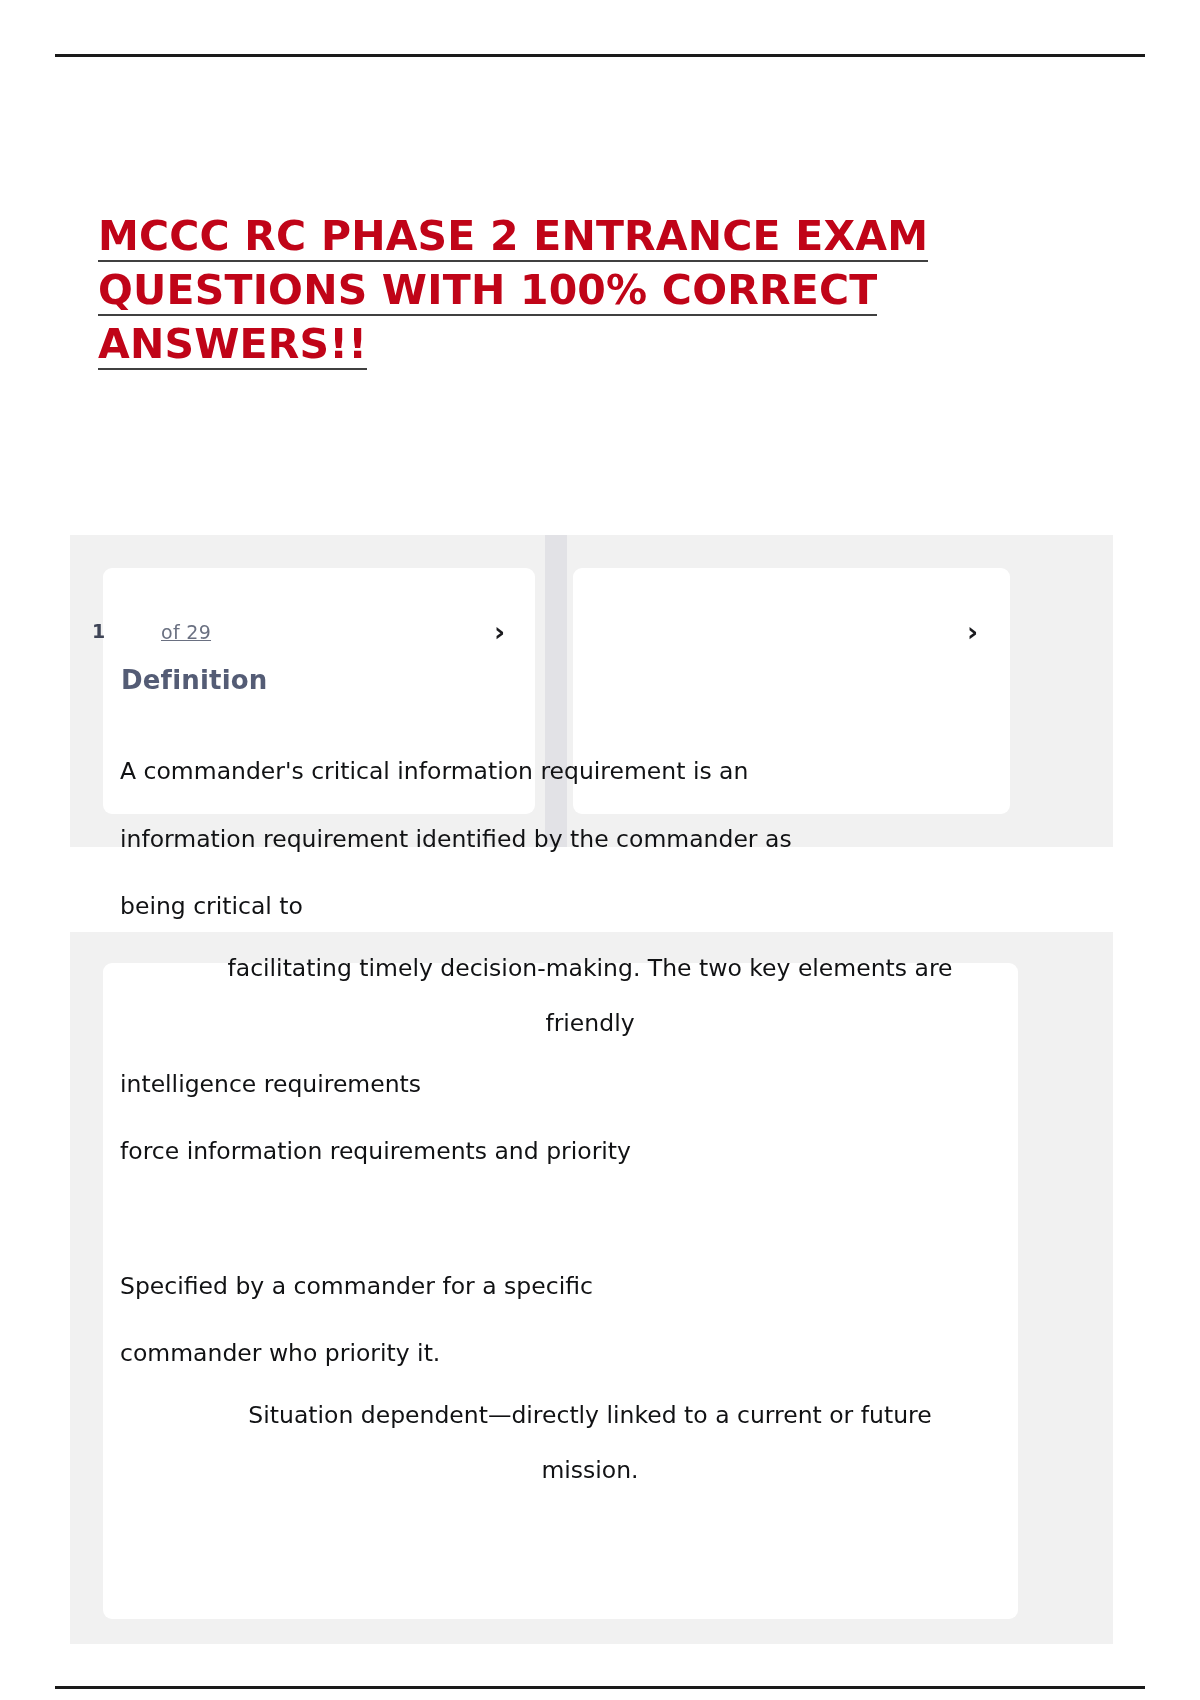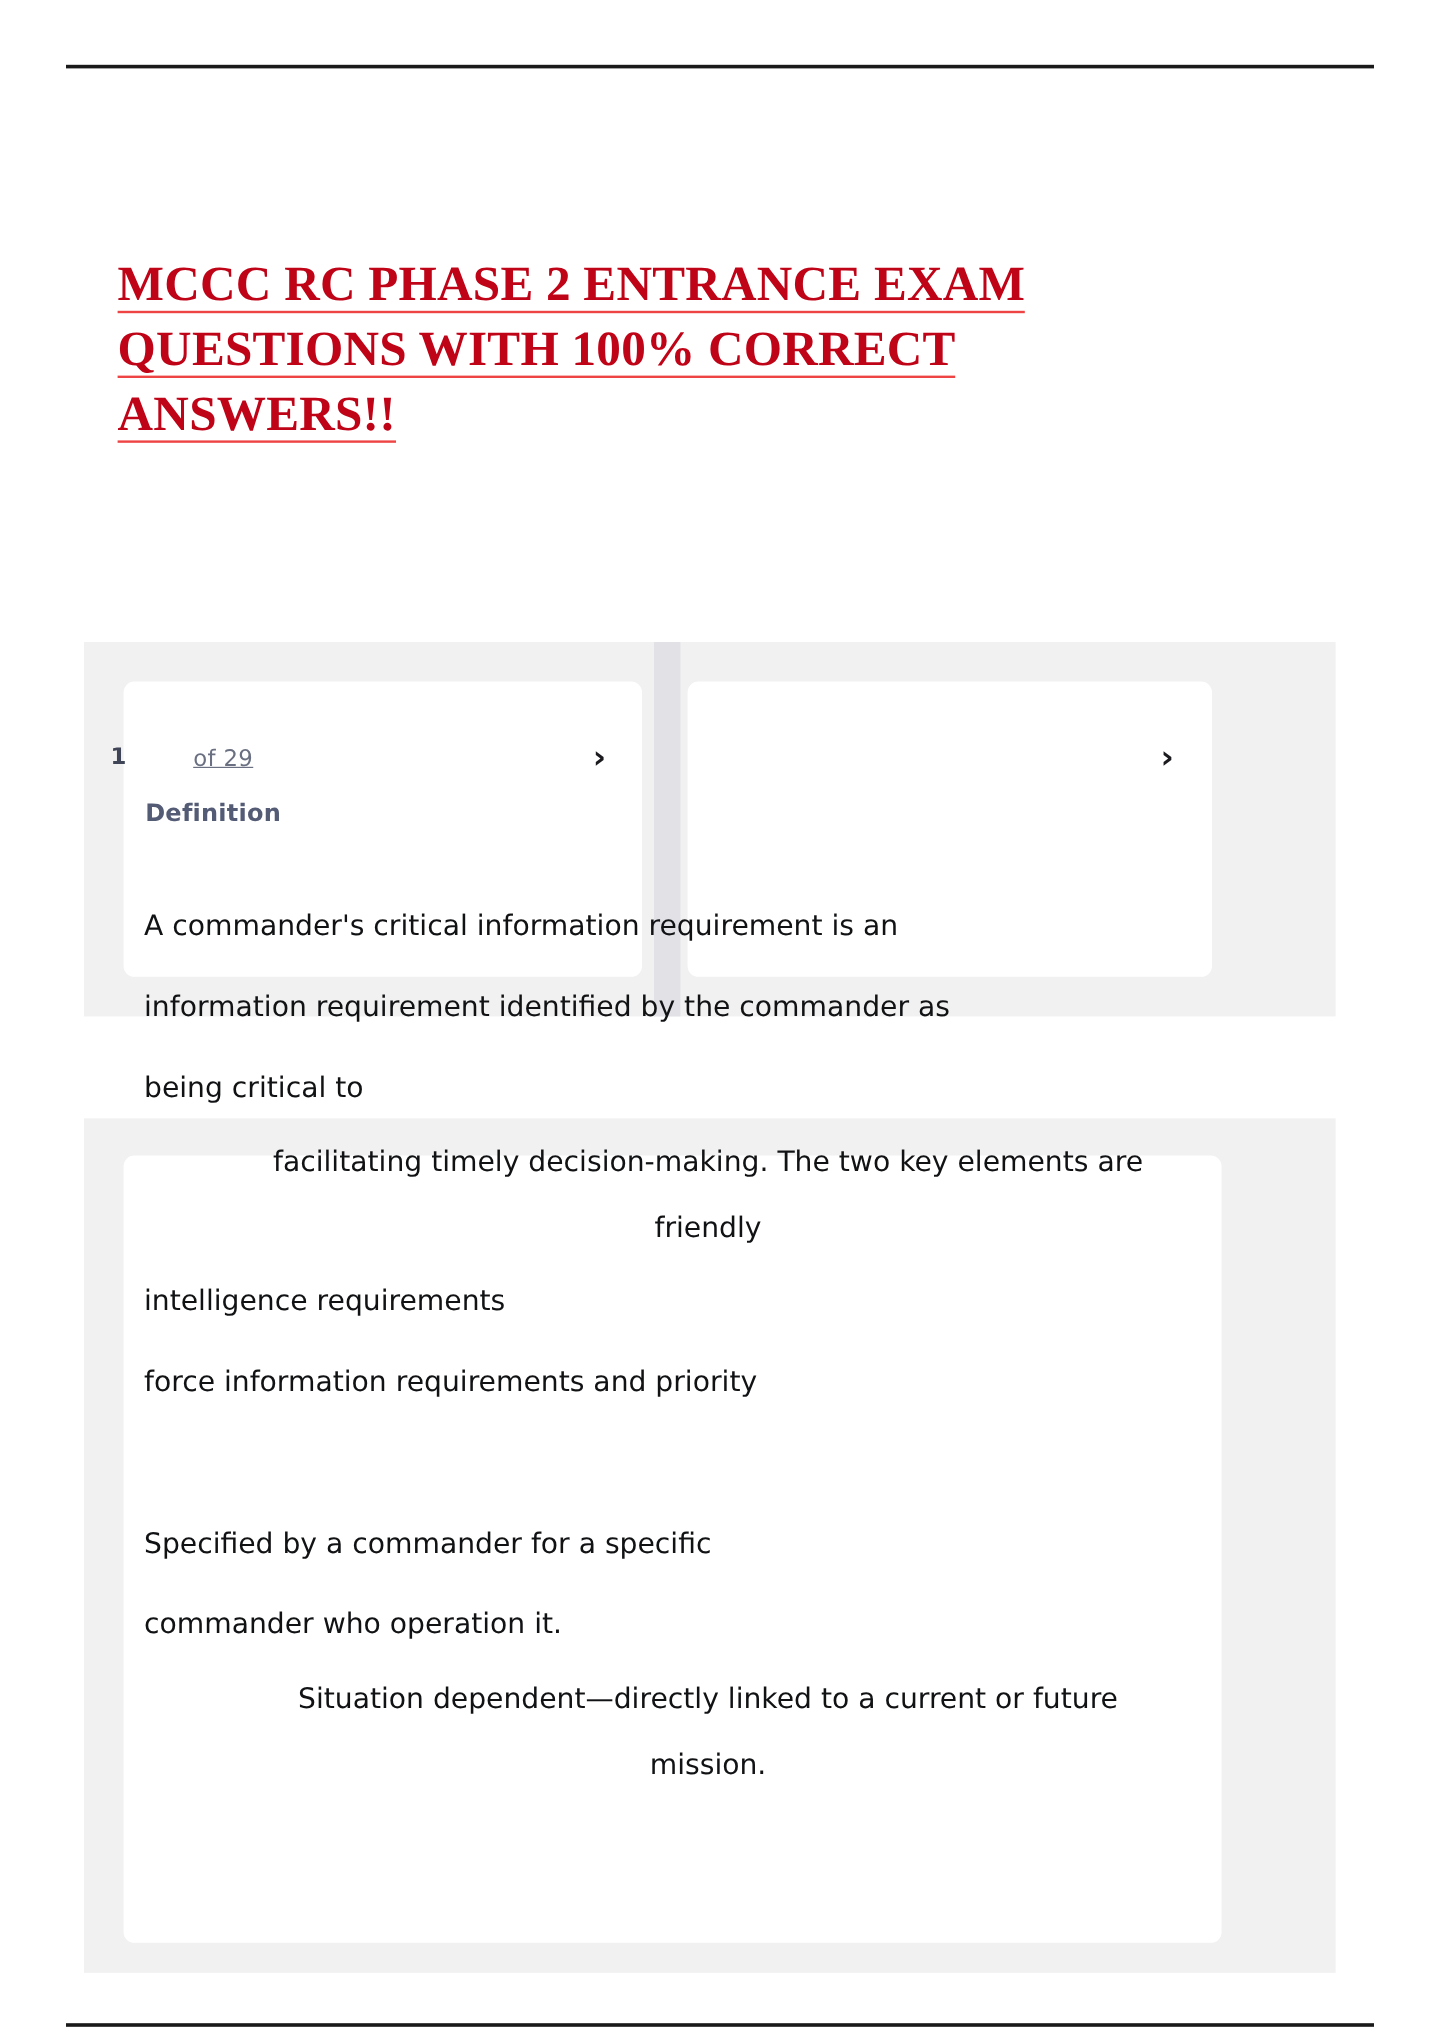--- a/index.html
+++ b/index.html
@@ -34,23 +34,22 @@
     width: 930px;
     font-family: "DejaVu Sans", sans-serif;
     font-weight: bold;
     font-size: 41px;
     line-height: 54px;
     color: #C00418;
     letter-spacing: 0.2px;
   }
   .doc-title .tline {
     display: inline;
-    border-bottom: 2px solid #ef4444;
+    border-bottom: 2px solid #404040;
     box-decoration-break: clone;
-    font-family: Liberation Serif, serif;
     -webkit-box-decoration-break: clone;
   }
 
   
   .panel {
     position: absolute;
     background: #f1f1f1;
   }
   .panel-upper {
     left: 70px;
@@ -128,21 +127,21 @@
     font-weight: bold;
   }
   .chevron-left-card { left: 494px; top: 618px; }
   .chevron-right-card { left: 967px; top: 618px; }
 
   
   .definition-label {
     position: absolute;
     left: 121px;
     top: 665px;
-    font-size: 20px;
+    font-size: 26px;
     font-weight: bold;
     color: #545c75;
     letter-spacing: 0.2px;
   }
 
   
   .body-text {
     position: absolute;
     left: 120px;
     top: 726px;
@@ -190,18 +189,18 @@
 <div class="body-text">
   <span class="ln">A commander's critical information requirement is an</span>
   <span class="ln">information requirement identified by the commander as</span>
   <span class="ln">being critical to</span>
   <span class="ln tight">facilitating timely decision-making. The two key elements are</span>
   <span class="ln tight">friendly</span>
   <span class="ln">intelligence requirements</span>
   <span class="ln">force information requirements and priority</span>
   <span class="ln gap"></span>
   <span class="ln">Specified by a commander for a specific</span>
-  <span class="ln">commander who operation it.</span>
+  <span class="ln">commander who priority it.</span>
   <span class="ln tight">Situation dependent—directly linked to a current or future</span>
   <span class="ln tight">mission.</span>
 </div>
 
 <div class="rule rule-bottom"></div>
 
 </body></html>

